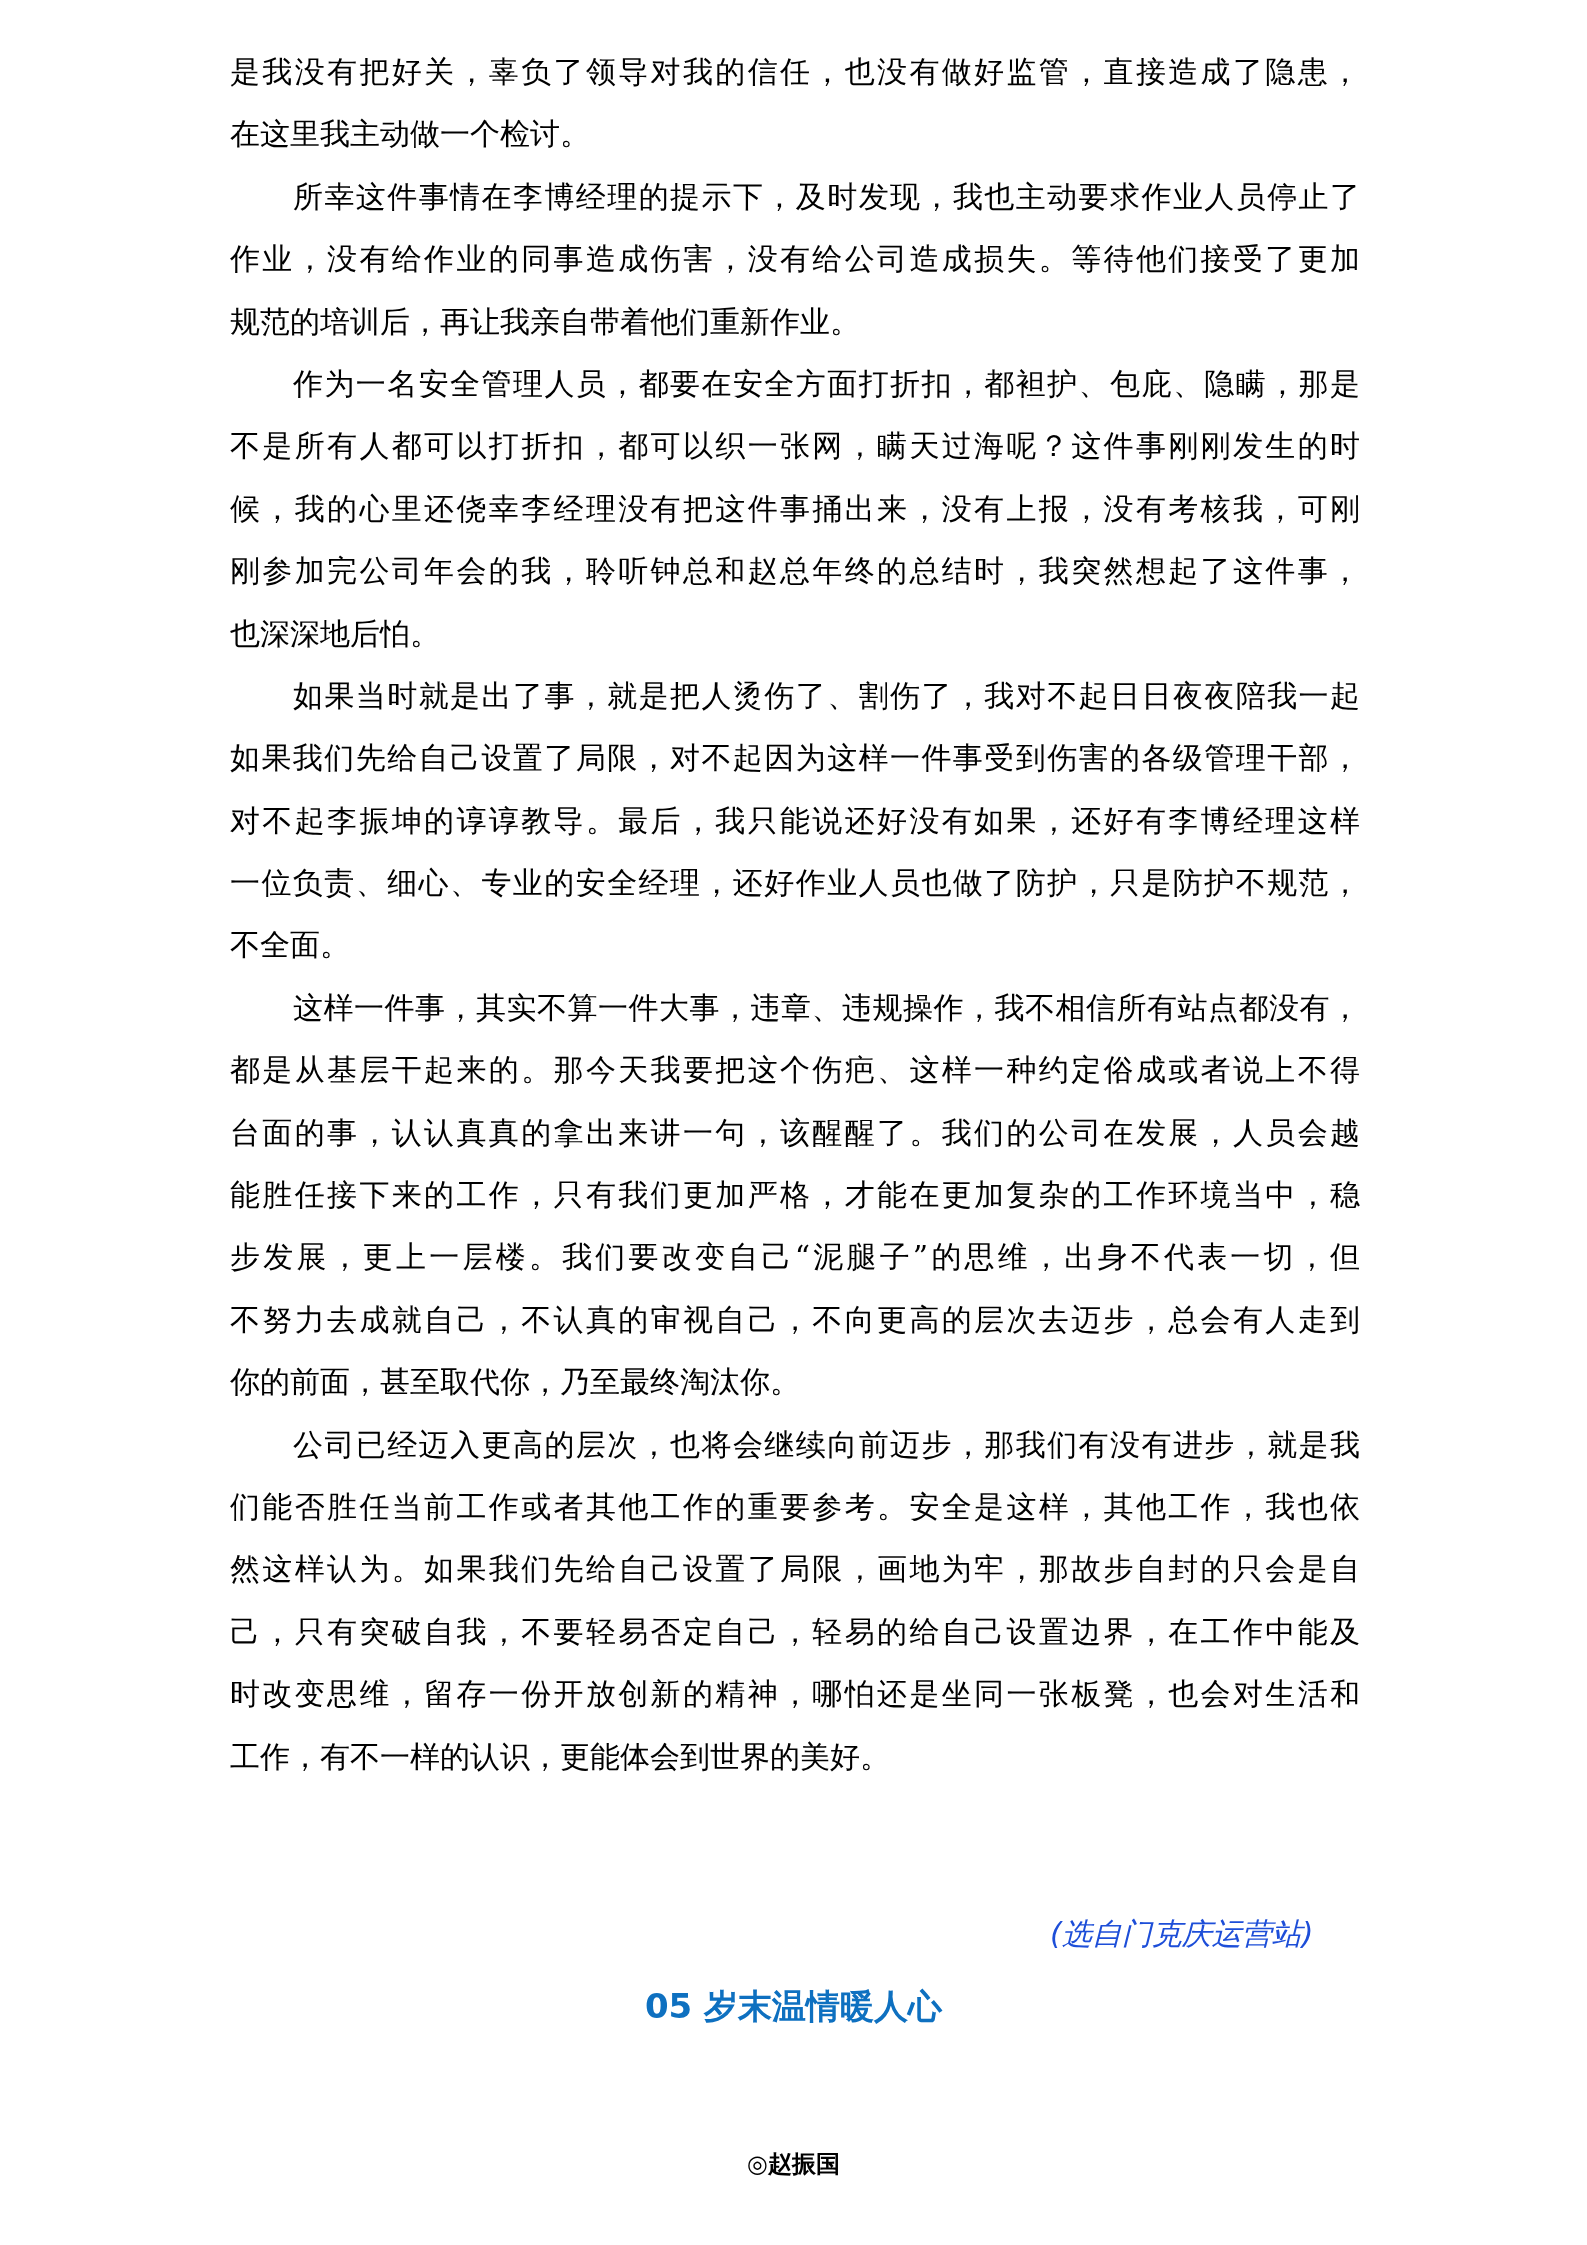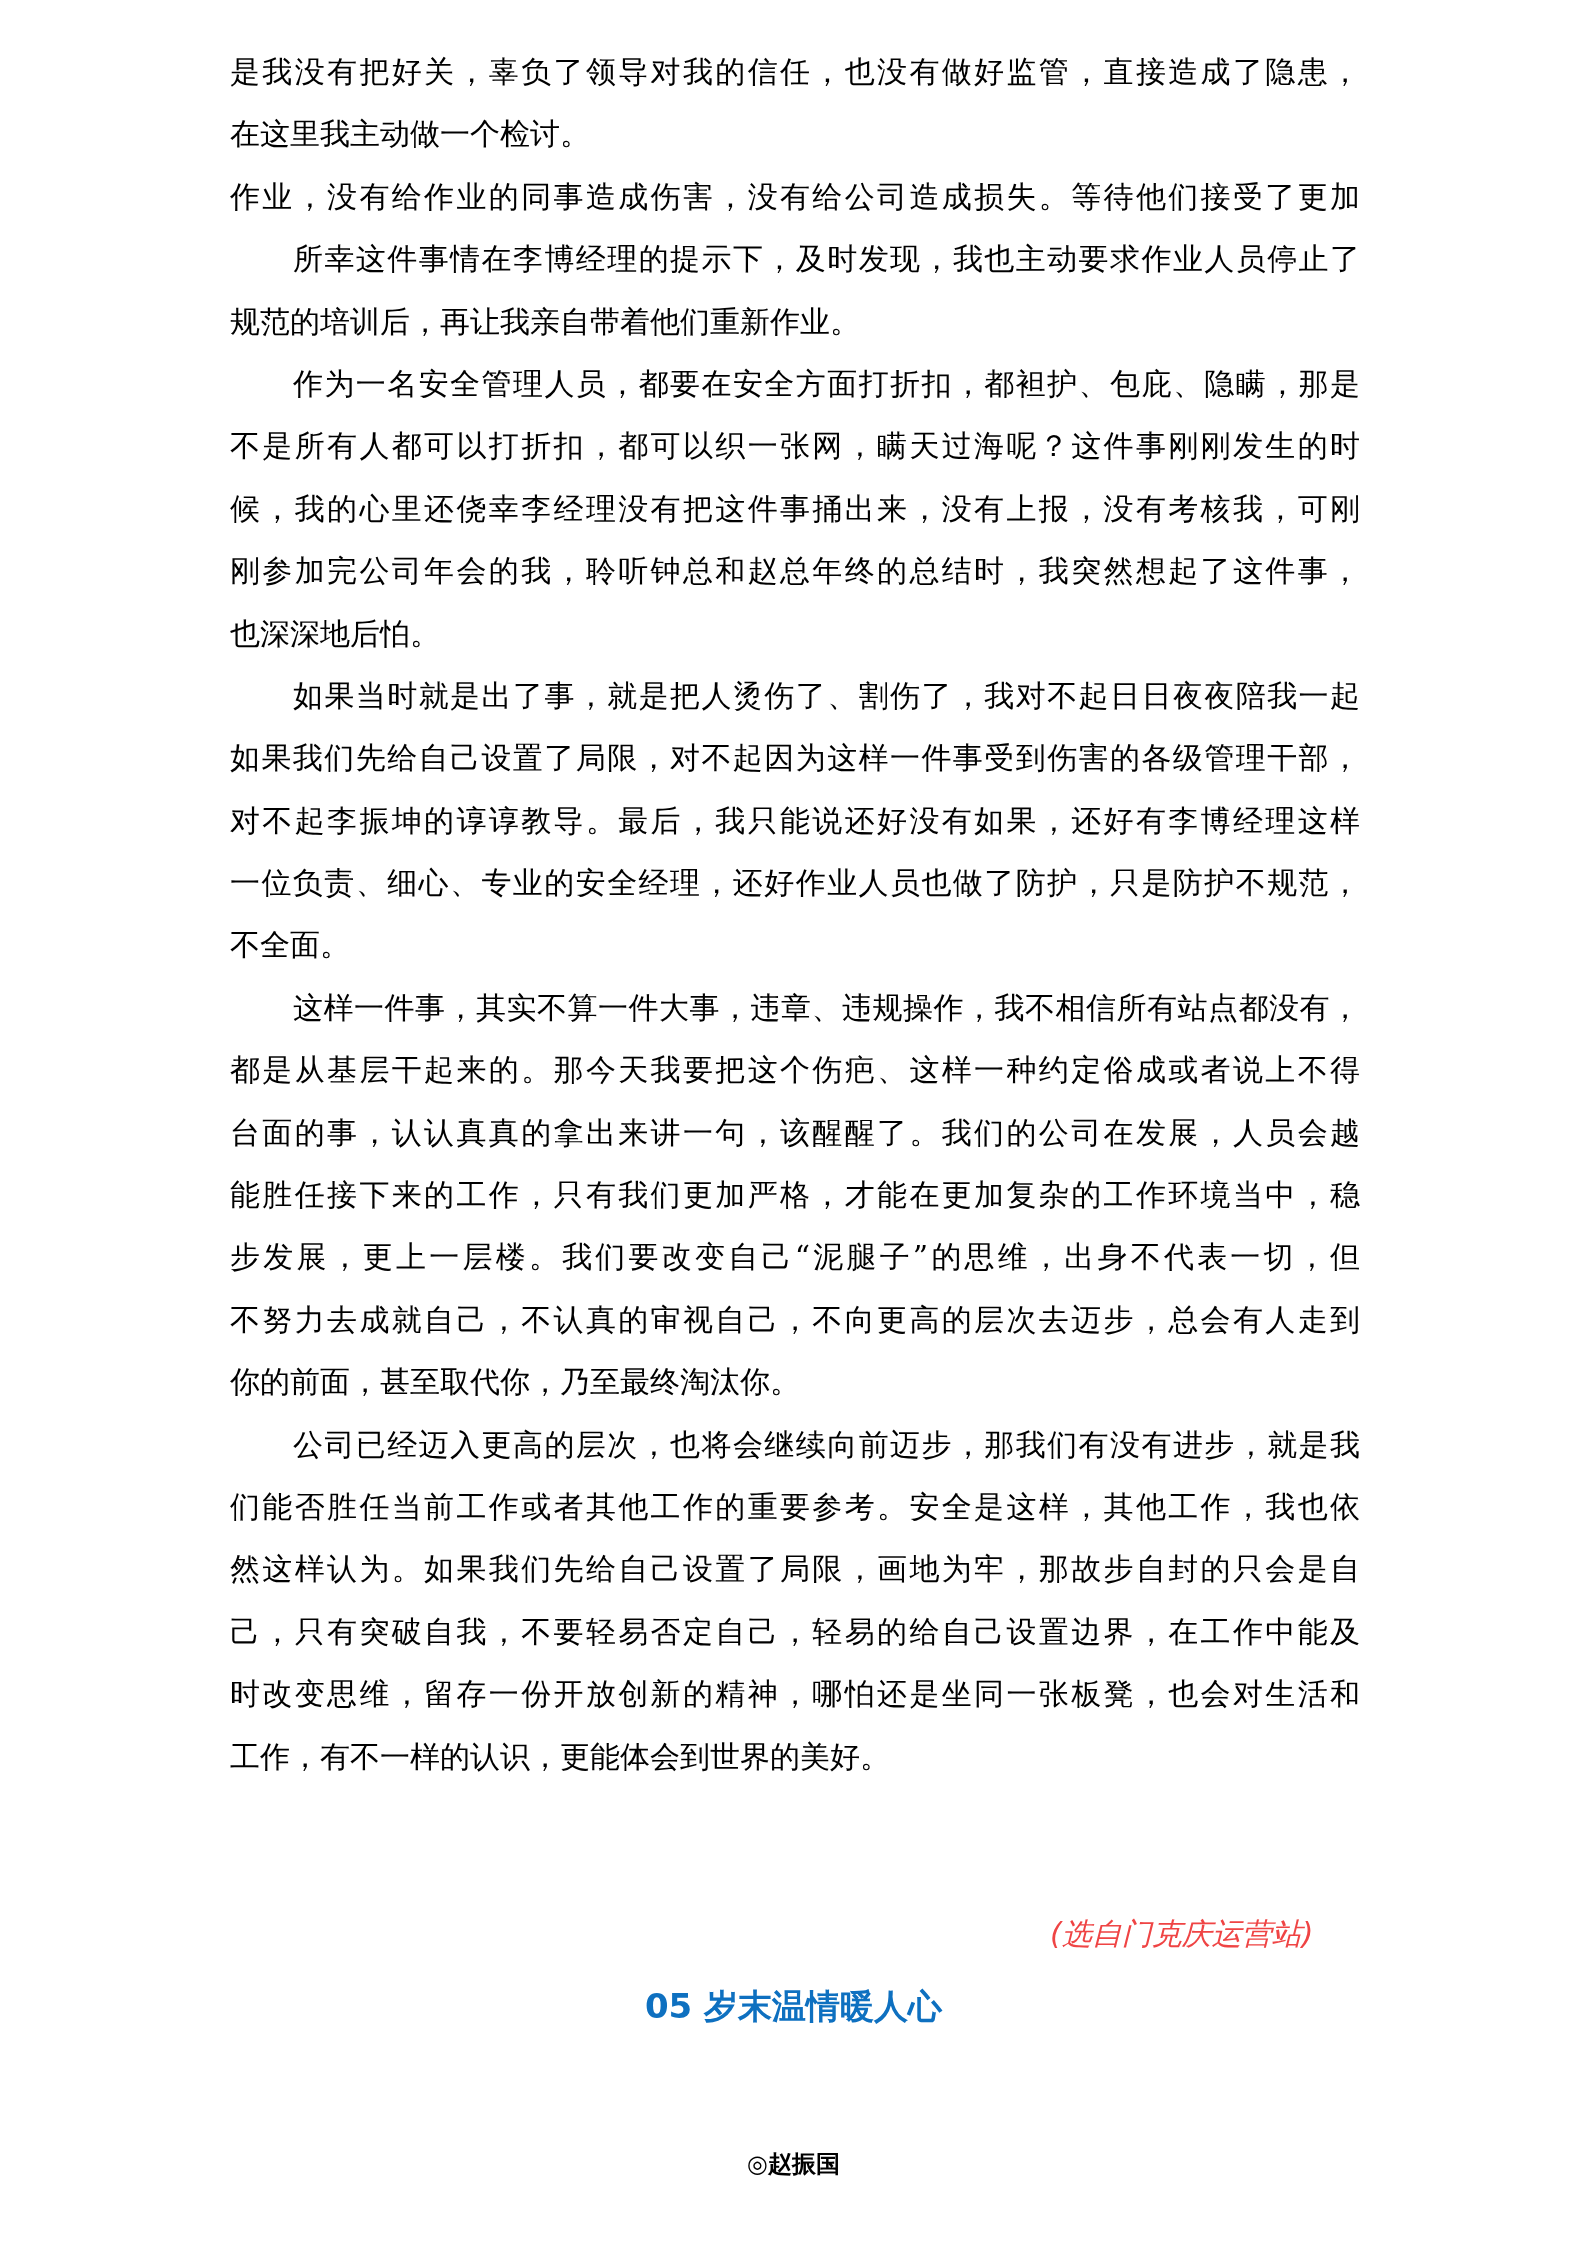--- a/index.html
+++ b/index.html
@@ -44,21 +44,21 @@
       text-align-last: left;
     }
     .attribution {
       position: absolute;
       left: 1050px;
       top: 1912px;
       font-family: "DejaVu Sans", "Liberation Sans", sans-serif;
       font-style: italic;
       font-size: 30px;
       line-height: 44px;
-      color: #ef4444;
+      color: #1d4ed8;
       white-space: nowrap;
     }
     .section-heading {
       position: absolute;
       left: 0;
       top: 1980px;
       width: 1587px;
       text-align: center;
       font-family: "DejaVu Sans", "Liberation Sans", sans-serif;
       font-weight: bold;
@@ -83,22 +83,22 @@
 </head>
 <body>
 
 <div class="page">
   <div class="body-text" id="body-text">
       <div>
         <div class="line">是我没有把好关，辜负了领导对我的信任，也没有做好监管，直接造成了隐患，</div>
         <div class="line last">在这里我主动做一个检讨。</div>
       </div>
       <div>
+        <div class="line first">所幸这件事情在李博经理的提示下，及时发现，我也主动要求作业人员停止了</div>
         <div class="line">作业，没有给作业的同事造成伤害，没有给公司造成损失。等待他们接受了更加</div>
-        <div class="line first">所幸这件事情在李博经理的提示下，及时发现，我也主动要求作业人员停止了</div>
         <div class="line last">规范的培训后，再让我亲自带着他们重新作业。</div>
       </div>
       <div>
         <div class="line first">作为一名安全管理人员，都要在安全方面打折扣，都袒护、包庇、隐瞒，那是</div>
         <div class="line">不是所有人都可以打折扣，都可以织一张网，瞒天过海呢？这件事刚刚发生的时</div>
         <div class="line">候，我的心里还侥幸李经理没有把这件事捅出来，没有上报，没有考核我，可刚</div>
         <div class="line">刚参加完公司年会的我，聆听钟总和赵总年终的总结时，我突然想起了这件事，</div>
         <div class="line last">也深深地后怕。</div>
       </div>
       <div>

